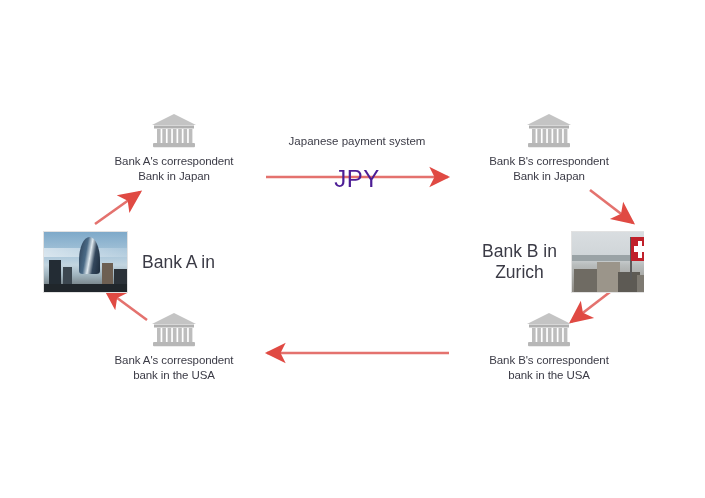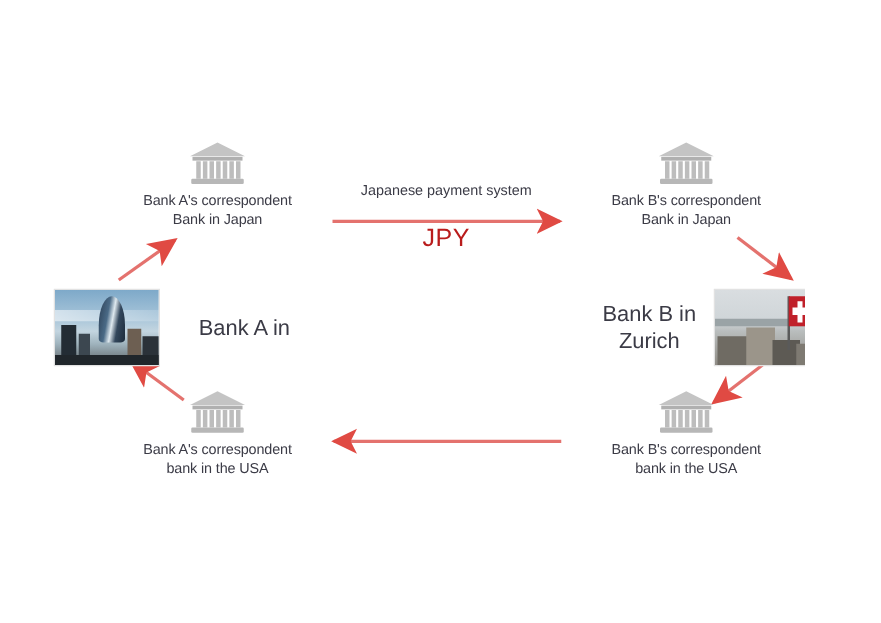--- a/index.html
+++ b/index.html
@@ -176,22 +176,22 @@
     width: 230px;
     text-align: center;
   }
   .corridor-system {
     font-size: 11.5px;
     color: #3b3b46;
     line-height: 14px;
     white-space: nowrap;
   }
   .corridor-ccy {
-    font-size: 20px;
-    color: #b91c1c;
+    font-size: 24px;
+    color: #4c1d95;
     line-height: 30px;
     letter-spacing: 0.5px;
     white-space: nowrap;
   }
   .corridor .spacer { height: 16px; }
 </style>
 </head>
 <body>
 
 <div id="canvas">
@@ -300,21 +300,21 @@
       <rect x="32.5" y="17" width="3.6" height="14" fill="#bdbdbd"></rect>
       <rect x="37.8" y="17" width="3.6" height="14" fill="#bdbdbd"></rect>
       <rect x="2" y="31" width="42" height="4.2" rx="1" fill="#b7b7b7"></rect>
     </svg>
     <div class="bank-caption">
       <span class="ln">Bank B's correspondent</span>
       <span class="ln">bank in the USA</span>
     </div>
   </div>
 
-  <div class="city-node left" style="left:43px; top:231px;gap:17px;">
+  <div class="city-node left" style="left:43px; top:231px;">
     <div class="city-photo photo-london">
       <div class="sky-cloud"></div>
       <div class="tower-c"></div>
       <div class="gherkin"></div>
       <div class="tower-a"></div>
       <div class="tower-b"></div>
       <div class="tower-d"></div>
       <div class="ground"></div>
     </div>
     <div class="city-label">
@@ -333,20 +333,20 @@
       <div class="roof2"></div>
       <div class="roof3"></div>
       <div class="roof4"></div>
       <div class="flagpole"></div>
       <div class="flag"></div>
       <div class="flag-cross-v"></div>
       <div class="flag-cross-h"></div>
     </div>
   </div>
 
-  <div class="corridor" style="left:242px; top:146px;">
+  <div class="corridor" style="left:242px; top:134px;">
     <div class="corridor-system">Japanese payment system</div>
     <div class="spacer"></div>
     <div class="corridor-ccy">JPY</div>
   </div>
 
 
 </div>
 
 </body></html>

